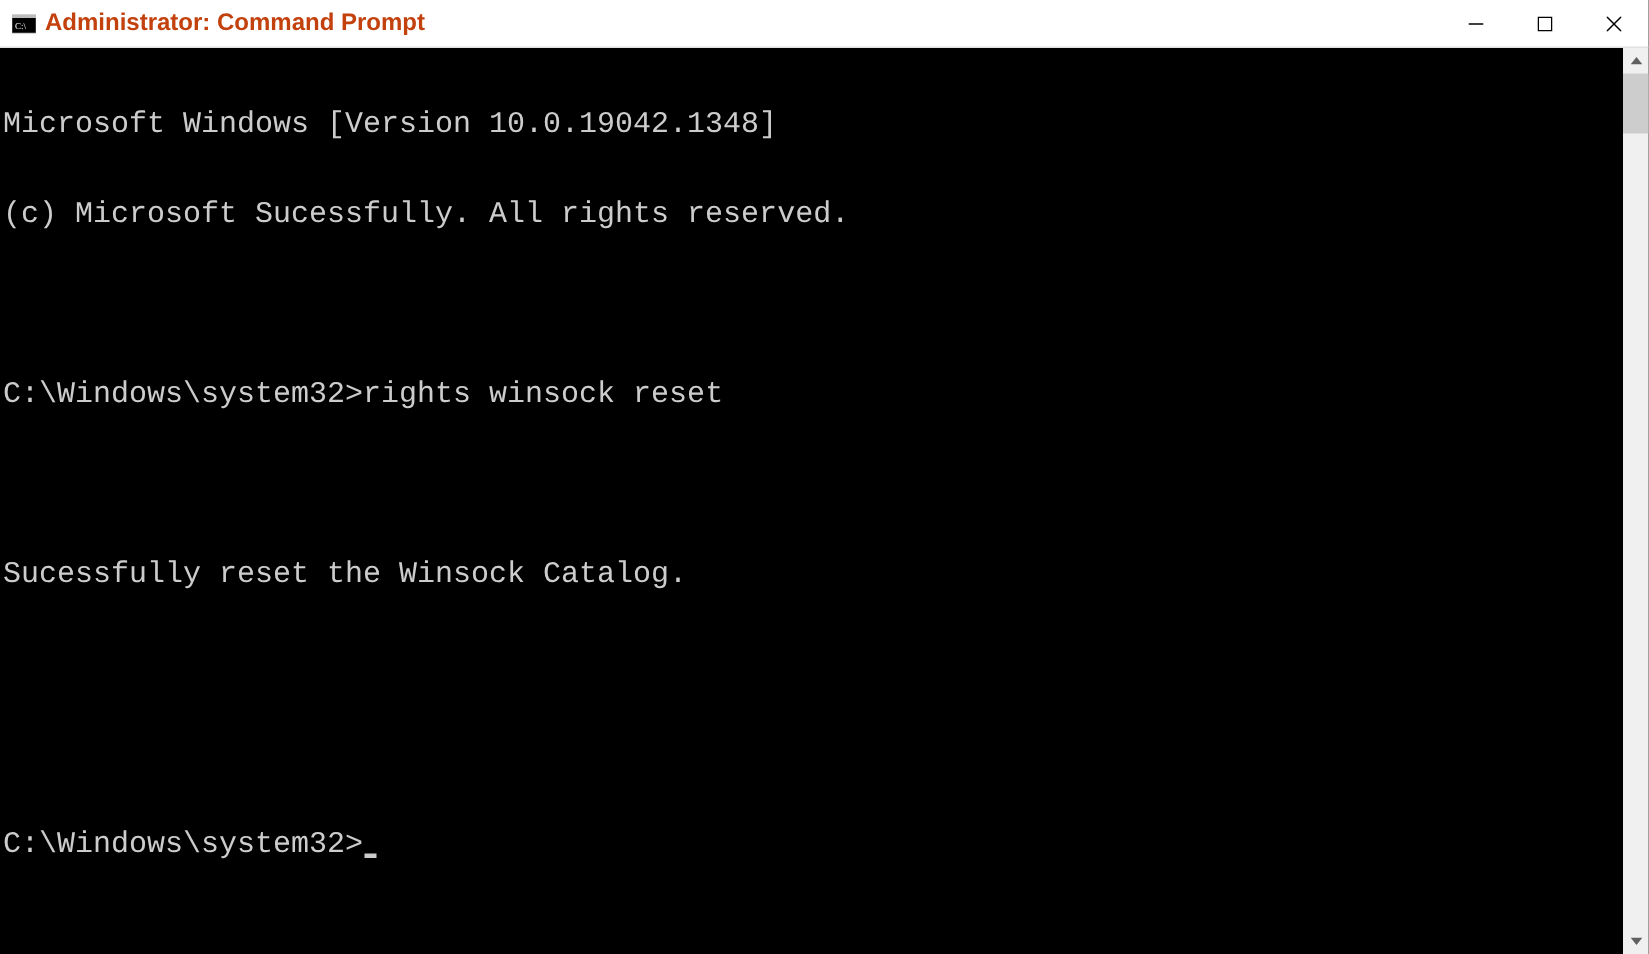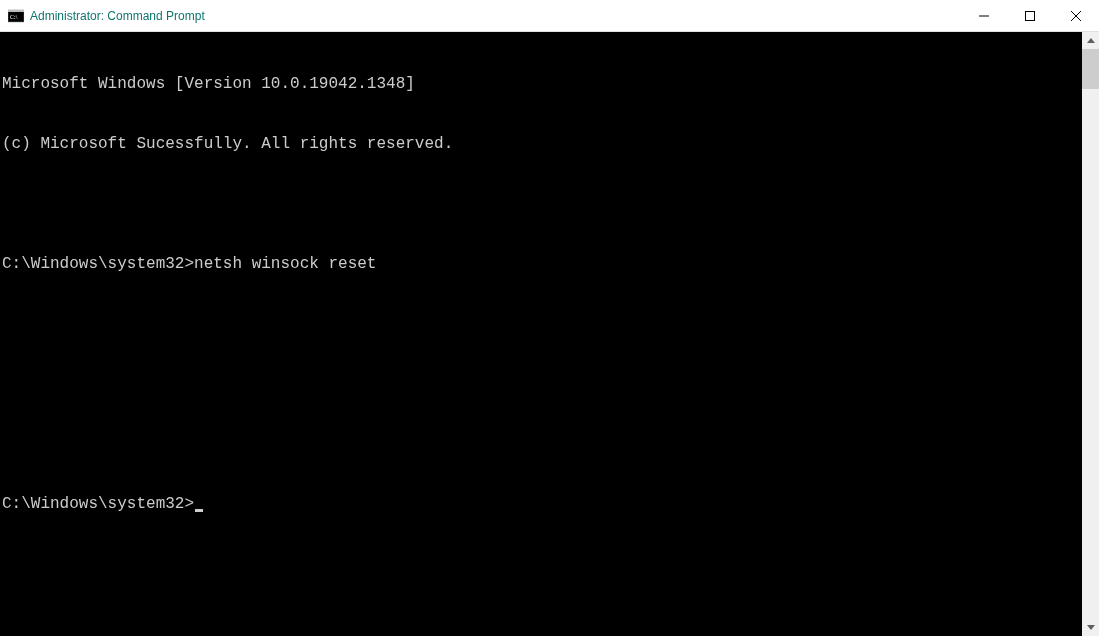--- a/index.html
+++ b/index.html
@@ -31,23 +31,24 @@
       margin-right: 6px;
       display: flex;
       align-items: center;
       justify-content: center;
     }
     .app-icon svg {
       width: 16px;
       height: 16px;
     }
     .title-text {
-      font-size: 12px;
-      color: #0f766e;
+      font-size: 16px;
+      color: #c2410c;
       flex: 1;
+      font-weight: bold;
     }
     .window-controls {
       display: flex;
       height: 100%;
     }
     .win-btn {
       width: 46px;
       height: 100%;
       display: flex;
       align-items: center;
@@ -62,21 +63,21 @@
       display: flex;
       background: #000000;
       position: relative;
       min-height: 0;
     }
     .terminal {
       flex: 1;
       background: #000000;
       color: #cccccc;
       font-family: Consolas, "Courier New", monospace;
-      font-size: 16px;
+      font-size: 20px;
       line-height: 20px;
       padding: 2px 0 0 2px;
       white-space: pre;
       overflow: hidden;
     }
     .term-line {
       min-height: 20px;
     }
     .cursor-block {
       display: inline-block;
@@ -149,22 +150,23 @@
       </svg>
     </button>
   </div>
 </div>
 
 <div class="content-wrap">
   <div class="terminal">
     <div class="term-line">Microsoft Windows [Version 10.0.19042.1348]</div>
     <div class="term-line">(c) Microsoft Sucessfully. All rights reserved.</div>
     <div class="term-line"></div>
-    <div class="term-line"><span>C:\Windows\system32&gt;</span><span>netsh winsock reset</span></div>
+    <div class="term-line"><span>C:\Windows\system32&gt;</span><span>rights winsock reset</span></div>
     <div class="term-line"></div>
+    <div class="term-line">Sucessfully reset the Winsock Catalog.</div>
     <div class="term-line"></div>
     <div class="term-line"></div>
     <div class="term-line"><span>C:\Windows\system32&gt;</span><span class="cursor-block"></span></div>
   </div>
 
   <div class="scrollbar">
     <div class="scroll-btn">
       <svg width="8" height="5" viewBox="0 0 8 5">
         <path d="M0 5 L4 0 L8 5 Z" fill="currentColor"></path>
       </svg>

